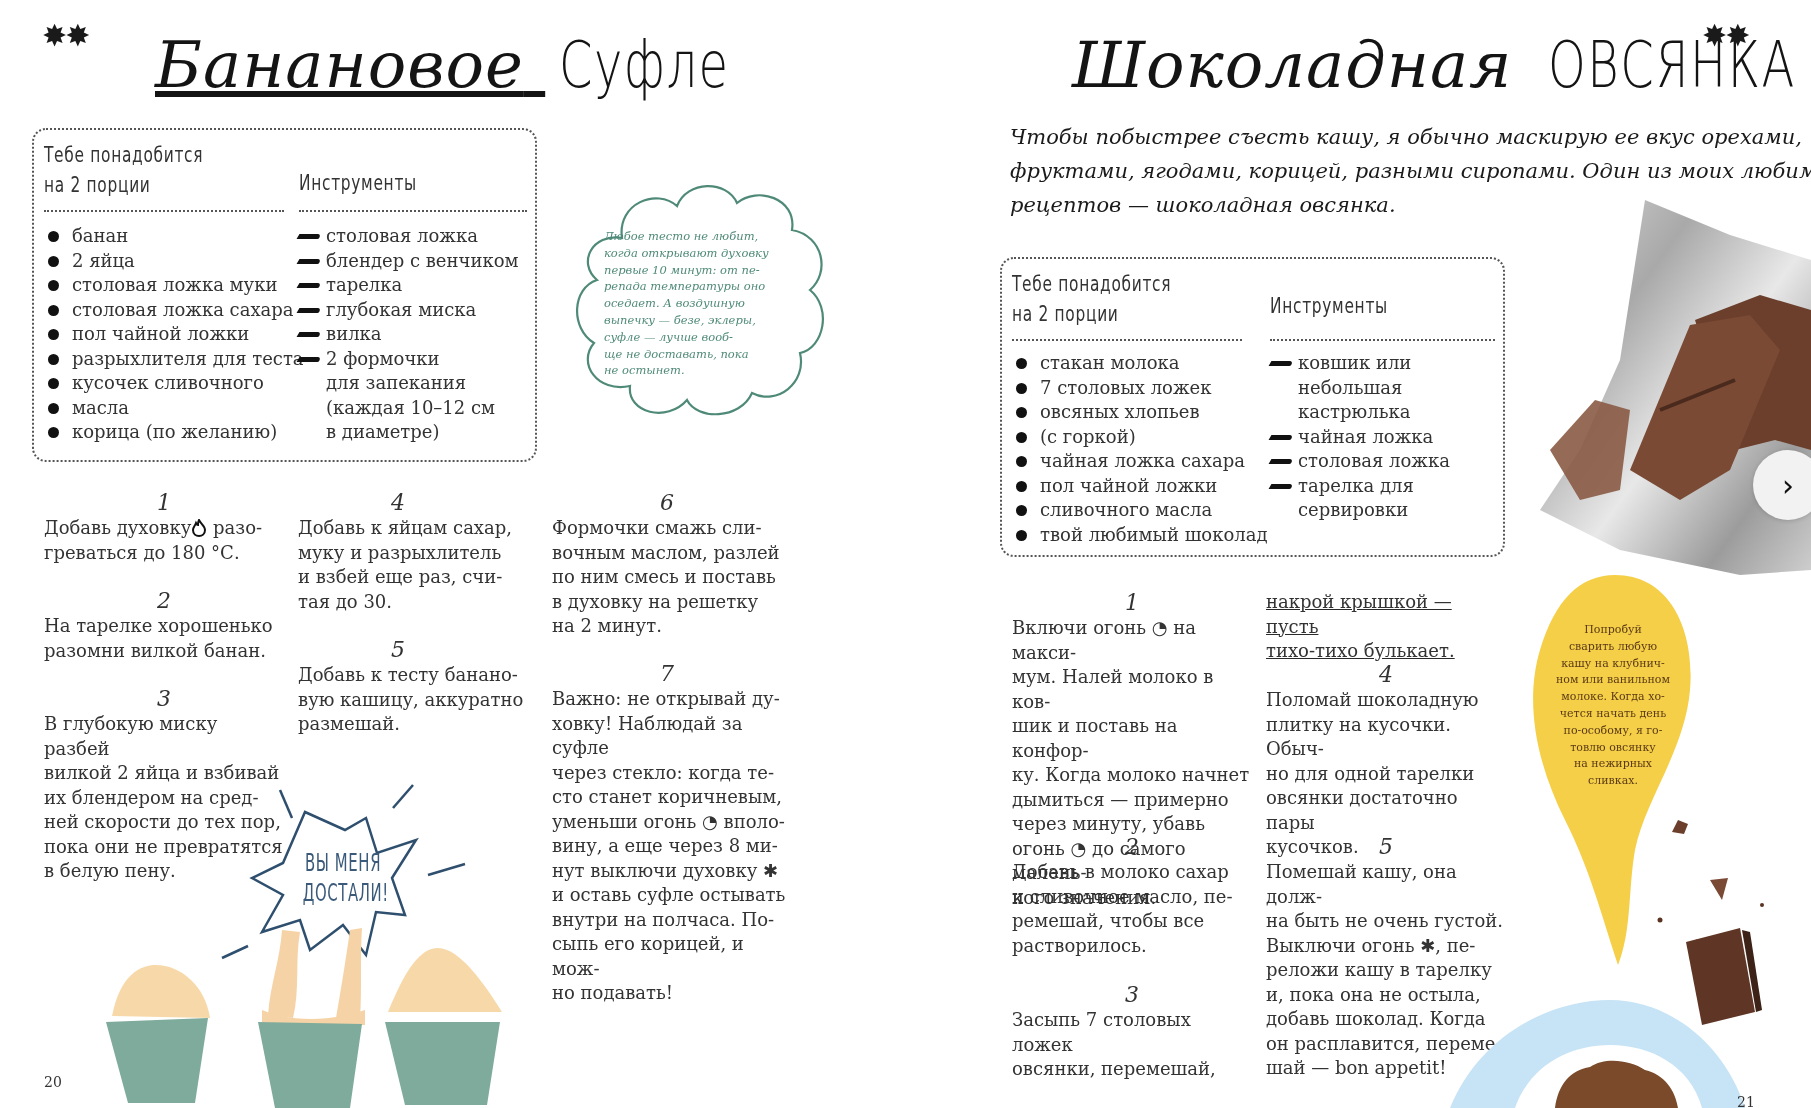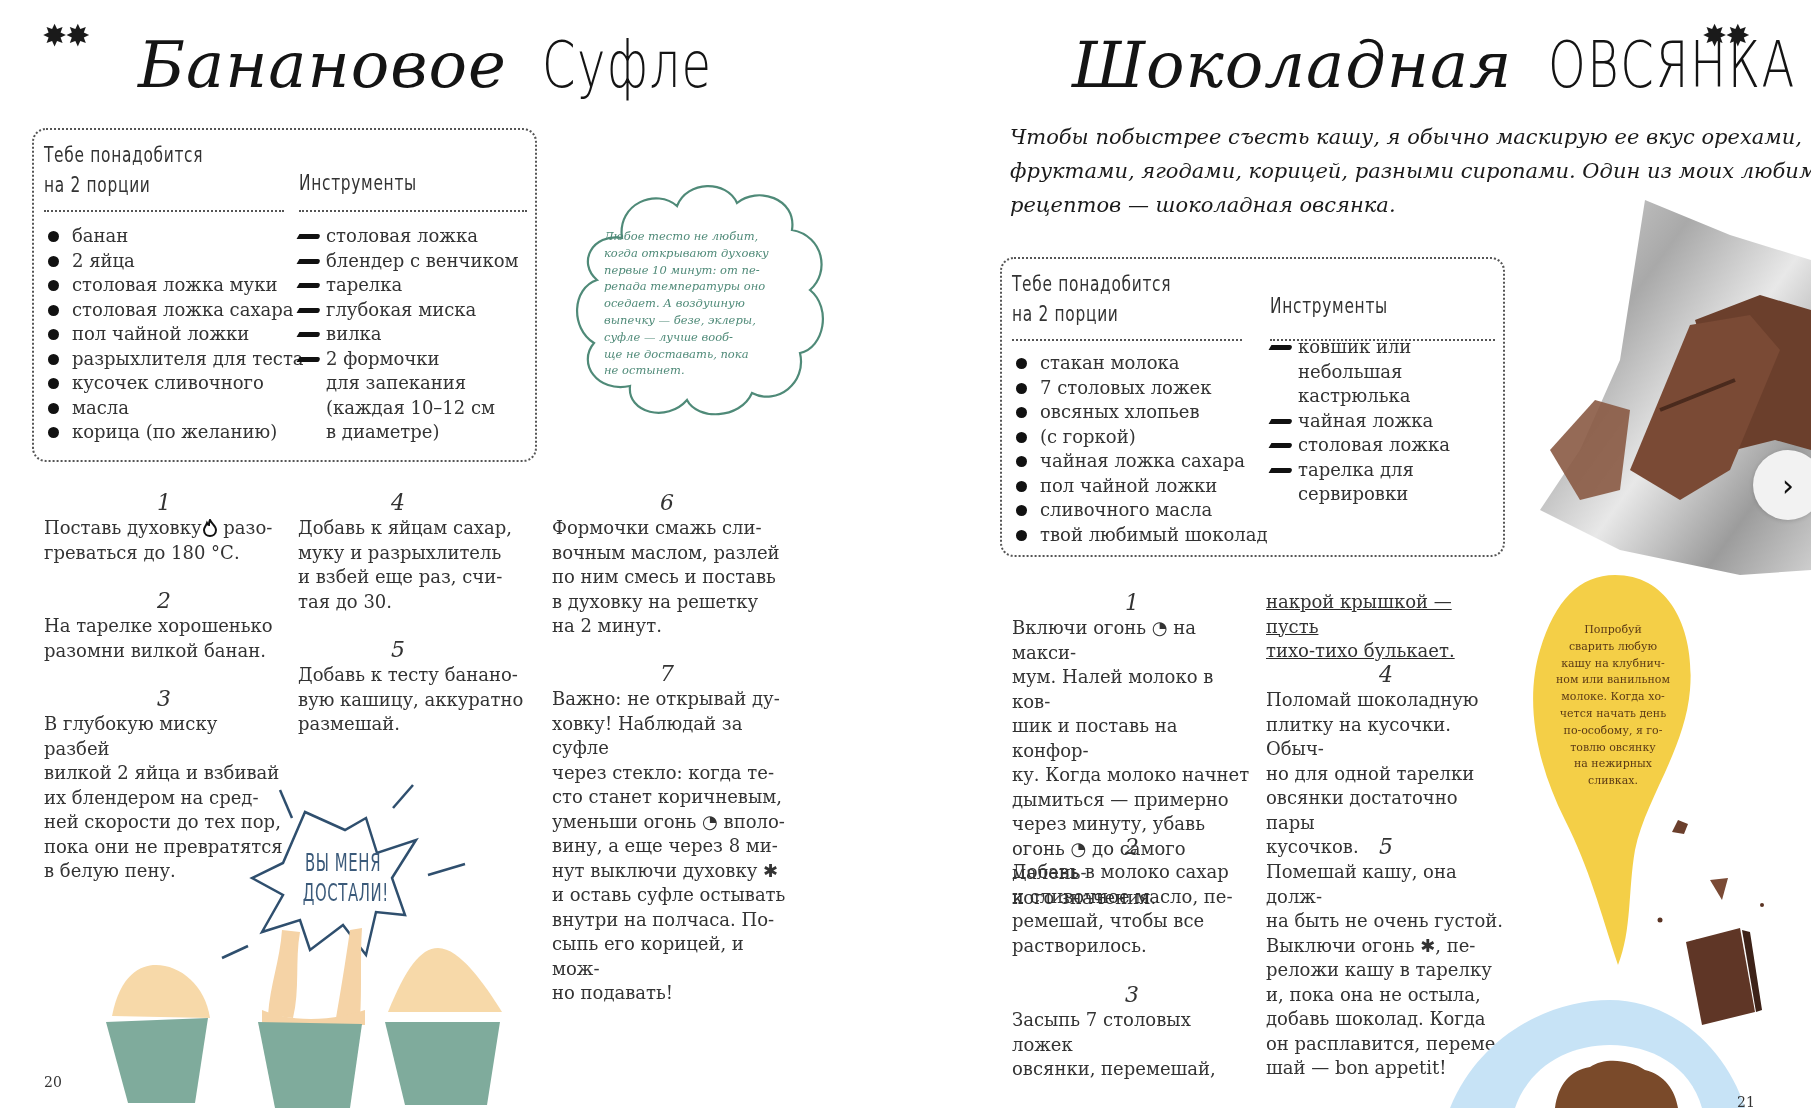--- a/index.html
+++ b/index.html
@@ -25,21 +25,21 @@
   .next-btn{width:70px;height:70px;border-radius:50%;background:#f2f2f2;box-shadow:0 1px 4px rgba(0,0,0,0.15);display:flex;align-items:center;justify-content:center;font-family:"DejaVu Sans",sans-serif;font-size:30px;color:#111;cursor:pointer;}
   .ico{display:inline-block;width:16px;height:18px;vertical-align:-3px;}
 </style>
 </head>
 <body>
 
 <div>
 
   <div class="abs stars" style="left:42px;top:18px;">✸✸</div>
 
-  <div class="abs title" style="left:138px;top:28px;">
+  <div class="abs title" style="left:155px;top:28px;text-decoration:underline;">
     <span>Банановое</span>
     <span class="caps" style="margin-left:14px;">Суфле</span>
   </div>
 
   <div class="abs box" style="left:32px;top:128px;width:505px;height:334px;">
     <div class="abs box-head" style="left:10px;top:10px;">
       <div>Тебе понадобится</div>
       <div>на 2 порции</div>
     </div>
     <div class="abs box-head" style="left:265px;top:38px;">Инструменты</div>
@@ -79,21 +79,21 @@
 первые 10 минут: от пе-
 репада температуры оно
 оседает. А воздушную
 выпечку — безе, эклеры,
 суфле — лучше вооб-
 ще не доставать, пока
 не остынет.</div>
 
   <div class="abs" style="left:44px;top:490px;width:240px;">
     <div class="step-num">1</div>
-    <div class="step-text"><span>Поставь духовку</span><svg class="ico" viewBox="0 0 16 18">
+    <div class="step-text"><span>Добавь духовку</span><svg class="ico" viewBox="0 0 16 18">
           <path d="M8,1 C10,5 14,7 14,11 C14,15 11,17 8,17 C5,17 2,15 2,11 C2,8 4,7 5,4 C6,6 7,6 7,6 C7,4 7,3 8,1 Z" fill="none" stroke="#111" stroke-width="2"></path>
         </svg><span> разо-
 греваться до 180 °С.</span></div>
   </div>
   <div class="abs" style="left:44px;top:588px;width:240px;">
     <div class="step-num">2</div>
     <div class="step-text">На тарелке хорошенько
 разомни вилкой банан.</div>
   </div>
   <div class="abs" style="left:44px;top:686px;width:240px;">
@@ -214,21 +214,21 @@
       <li>стакан молока</li>
       <li>7 столовых ложек</li>
       <li class="cont">овсяных хлопьев</li>
       <li class="cont">(с горкой)</li>
       <li>чайная ложка сахара</li>
       <li>пол чайной ложки</li>
       <li class="cont">сливочного масла</li>
       <li>твой любимый шоколад</li>
     </ul>
 
-    <ul class="abs list tool" style="left:268px;top:76px;width:230px;">
+    <ul class="abs list tool" style="left:268px;top:92px;width:230px;">
       <li class="b">ковшик или</li>
       <li>небольшая</li>
       <li>кастрюлька</li>
       <li class="b">чайная ложка</li>
       <li class="b">столовая ложка</li>
       <li class="b">тарелка для</li>
       <li>сервировки</li>
     </ul>
   </div>
 

